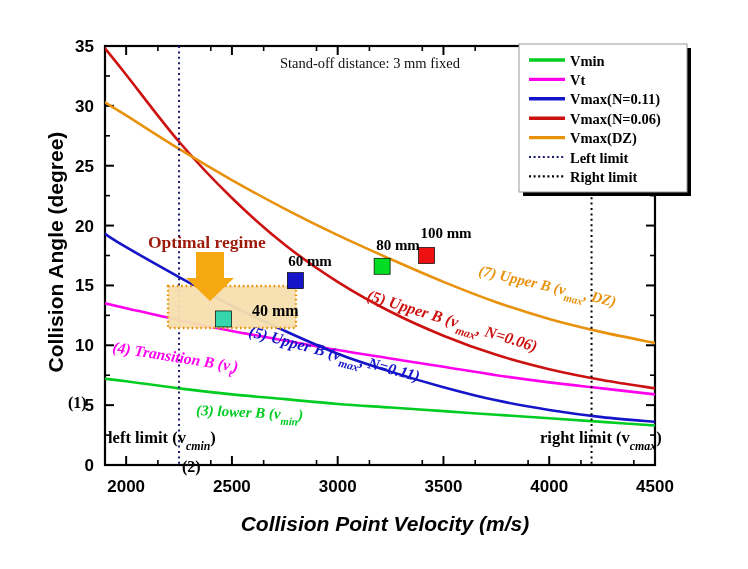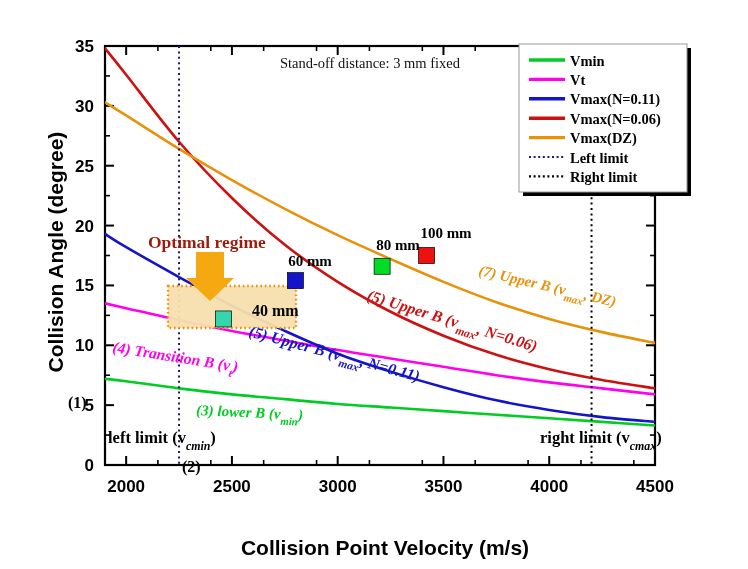--- a/index.html
+++ b/index.html
@@ -6,23 +6,23 @@
   body{width:748px;height:569px;background:#ffffff;font-family:"Liberation Sans",sans-serif;position:relative;overflow:hidden;}
   #root{position:absolute;left:0;top:0;width:748px;height:569px;}
   svg.plot{position:absolute;left:0;top:0;width:748px;height:569px;}
   .ylabel{
     position:absolute;left:-94px;top:240px;width:300px;
     transform:rotate(-90deg);transform-origin:center center;
     text-align:center;font-weight:bold;font-size:21px;color:#000;
     font-family:"Liberation Sans",sans-serif;white-space:nowrap;
   }
   .xlabel{
-    position:absolute;left:105px;top:536px;width:560px;text-align:center;
+    position:absolute;left:105px;top:512px;width:560px;text-align:center;
     font-weight:bold;font-size:21px;color:#000;
-    font-family:"Liberation Sans",sans-serif;white-space:nowrap;
+    font-family:"Liberation Sans",sans-serif;white-space:nowrap;font-style:italic;
   }
   .tickstext{font-family:"Liberation Sans",sans-serif;font-weight:bold;font-size:17px;fill:#000;}
 </style>
 </head>
 <body>
 
 <div id="root">
 
   <div class="ylabel">Collision Angle (degree)</div>
   <div class="xlabel">Collision Point Velocity (m/s)</div>

